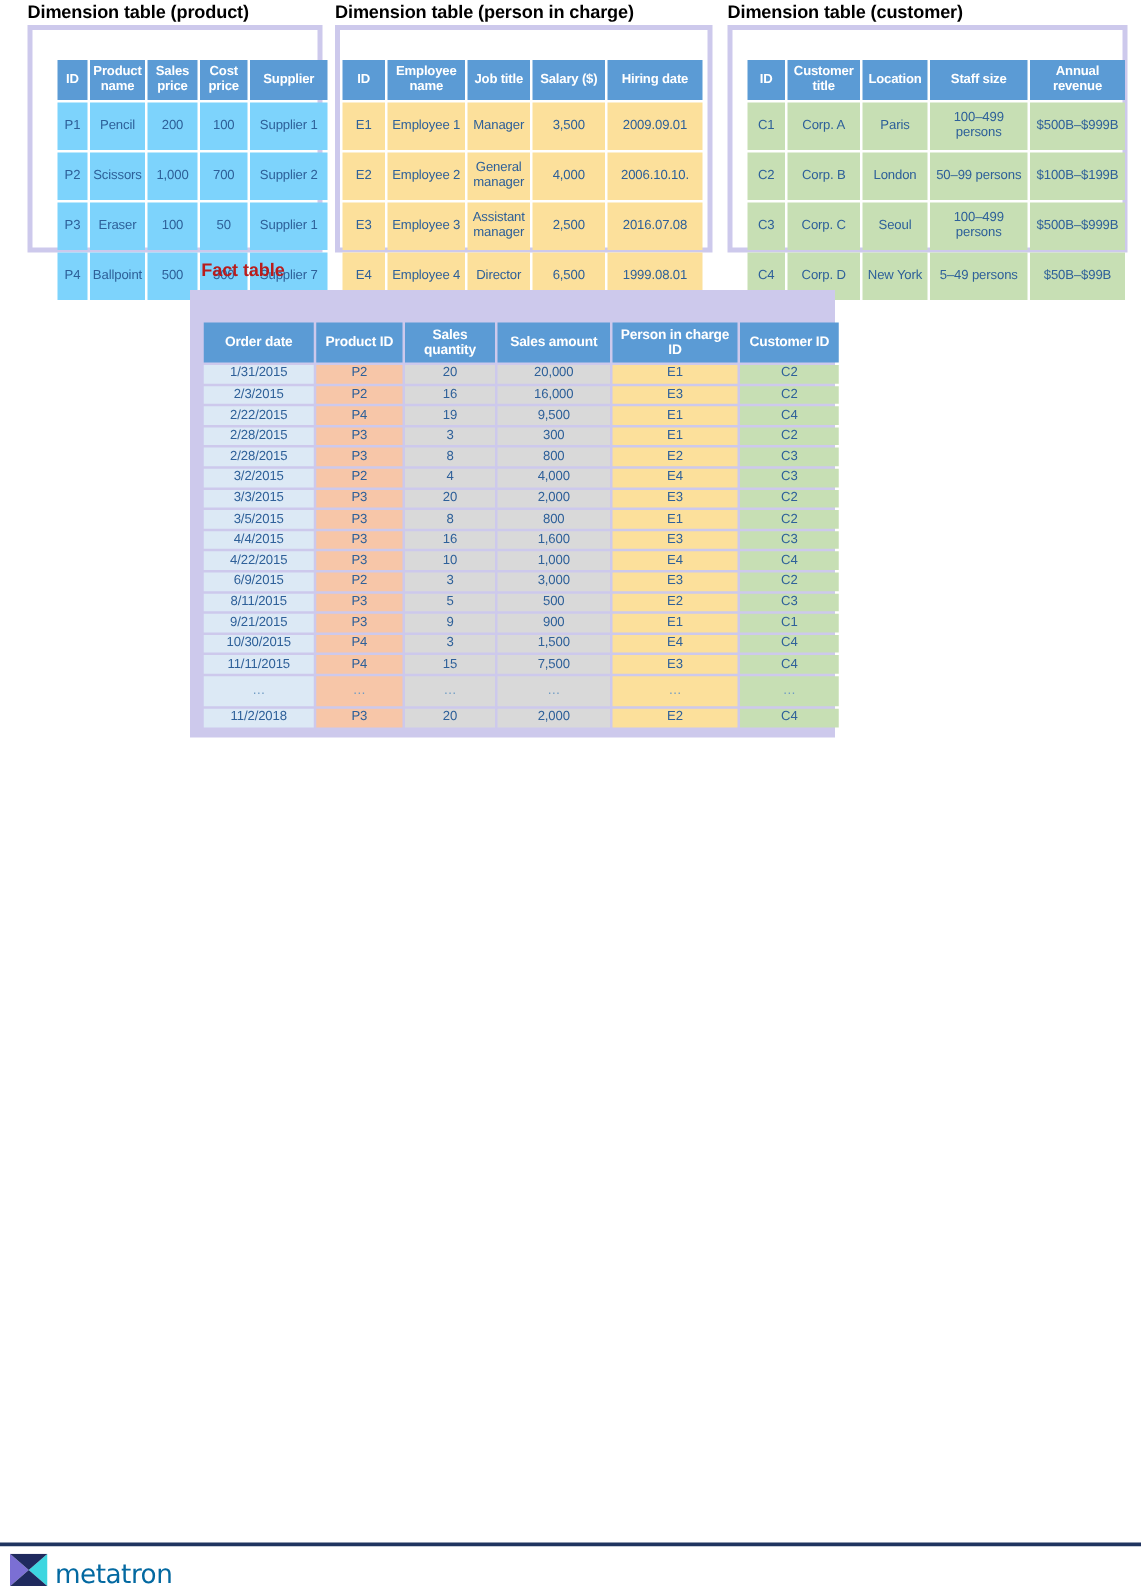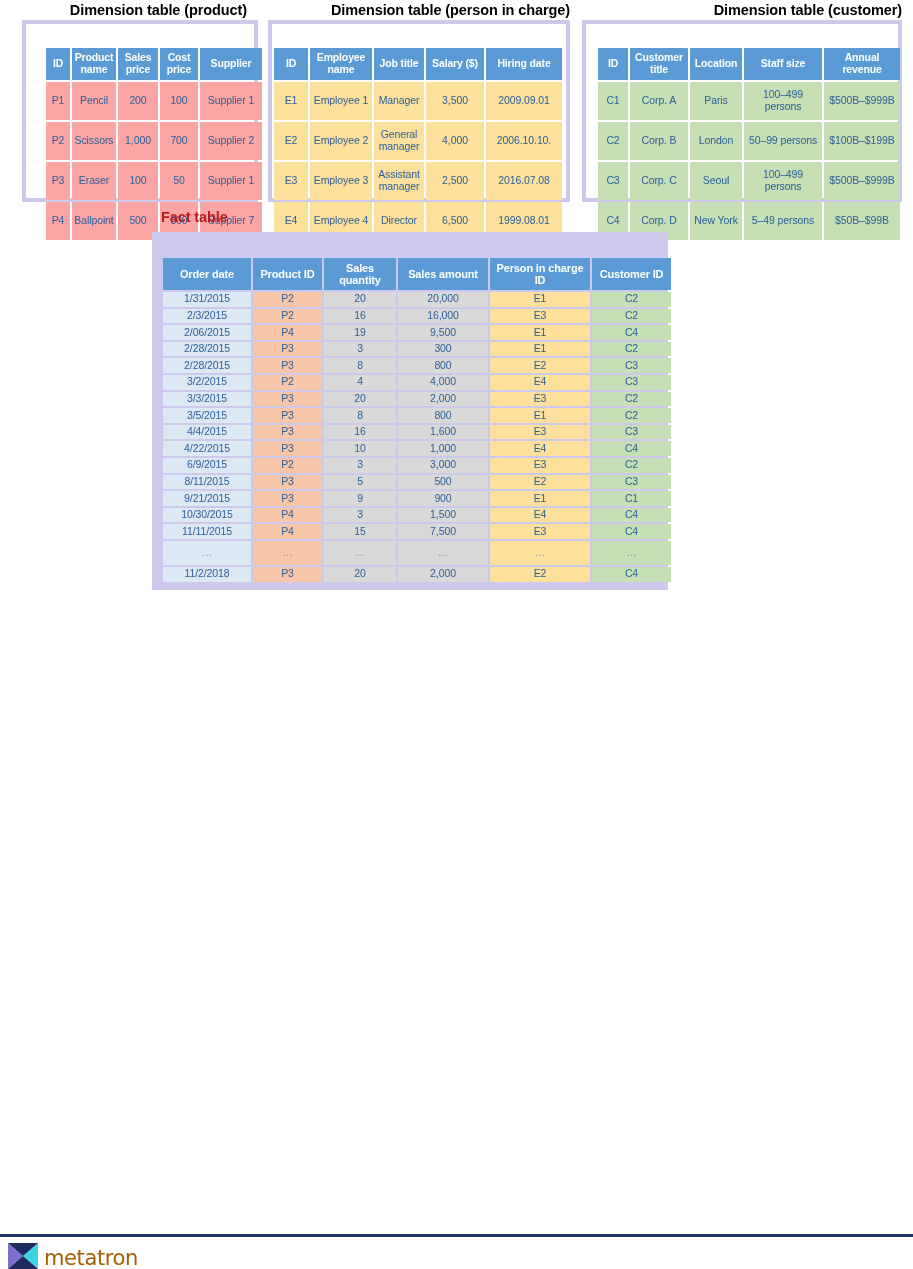--- a/index.html
+++ b/index.html
@@ -14,21 +14,21 @@
     font-family: "Liberation Sans", "DejaVu Sans", sans-serif;
     -webkit-font-smoothing: antialiased;
   }
 
   
   .table-title {
     position: absolute;
     font-size: 14.5px;
     font-weight: bold;
     color: #000000;
-    text-align: right;
+    text-align: left;
     white-space: nowrap;
     letter-spacing: -0.1px;
   }
   .fact-title {
     position: absolute;
     font-size: 14.5px;
     font-weight: bold;
     color: #b91c1c;
     white-space: nowrap;
     letter-spacing: -0.1px;
@@ -72,21 +72,21 @@
     font-size: 10.5px;
     color: #2E6099;
     text-align: center;
     vertical-align: middle;
     padding: 2px 1px;
     line-height: 1.12;
     letter-spacing: -0.1px;
   }
 
   
-  .fill-product td { background: #fca5a5; }
+  .fill-product td { background: #7dd3fc; }
   .fill-person  td { background: #FCE09B; }
   .fill-customer td { background: #C7DFB4; }
 
   
   #product-table  { top: 26px; left: 22px; }
   #person-table   { top: 26px; left: 4px; }
   #customer-table { top: 26px; left: 14px; }
 
   #product-table th, #product-table td { height: 34px; }
   #person-table  th, #person-table  td { height: 34px; }
@@ -119,21 +119,21 @@
   #footer-logo {
     position: absolute;
     left: 8px;
     top: 1243px;
     display: flex;
     align-items: center;
     gap: 6px;
   }
   #footer-logo .wordmark {
     font-size: 21px;
-    color: #a16207;
+    color: #0369a1;
     letter-spacing: -0.4px;
     font-family: "DejaVu Sans", sans-serif;
   }
 </style>
 </head>
 <body>
 
 <div class="table-title" style="left:22px; top:2px; width:225px;">Dimension table (product)</div>
 
 <div class="panel" style="left:22px; top:20px; width:236px; height:182px;">
@@ -329,21 +329,21 @@
         </tr>
         <tr>
           <td class="c-date">2/3/2015</td>
           <td class="c-prod">P2</td>
           <td class="c-qty">16</td>
           <td class="c-amt">16,000</td>
           <td class="c-emp">E3</td>
           <td class="c-cust">C2</td>
         </tr>
         <tr>
-          <td class="c-date">2/06/2015</td>
+          <td class="c-date">2/22/2015</td>
           <td class="c-prod">P4</td>
           <td class="c-qty">19</td>
           <td class="c-amt">9,500</td>
           <td class="c-emp">E1</td>
           <td class="c-cust">C4</td>
         </tr>
         <tr>
           <td class="c-date">2/28/2015</td>
           <td class="c-prod">P3</td>
           <td class="c-qty">3</td>

